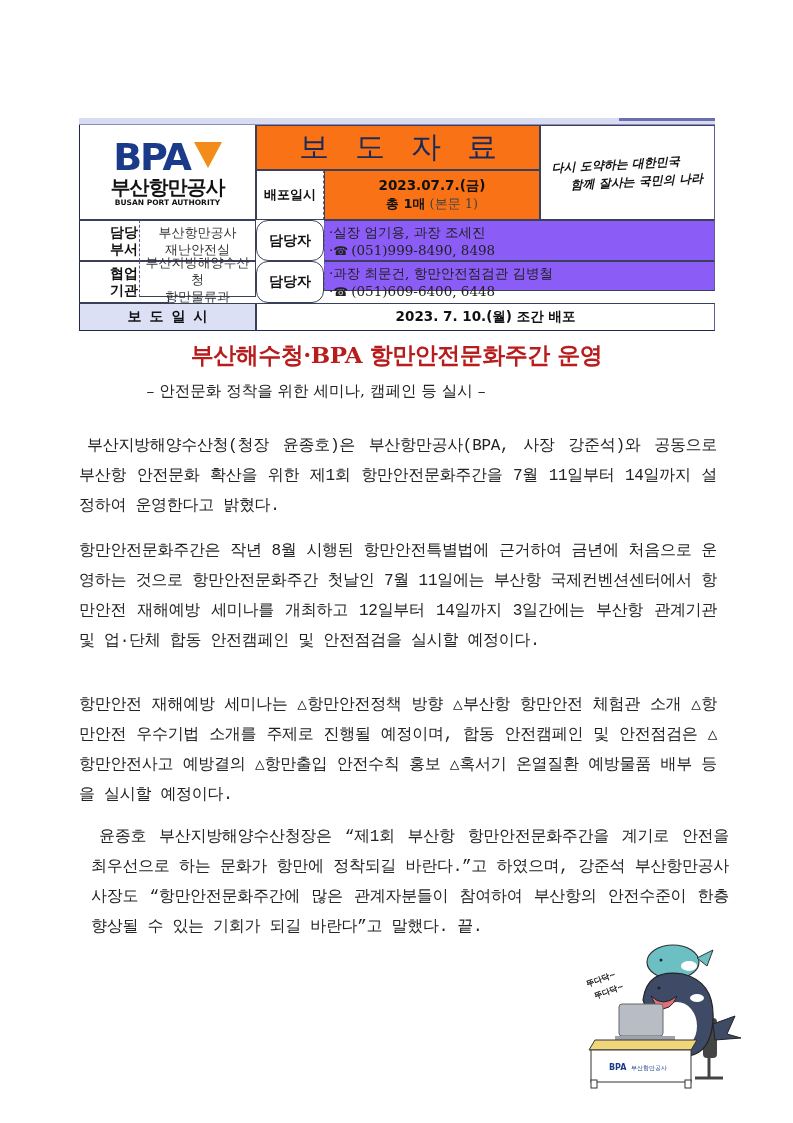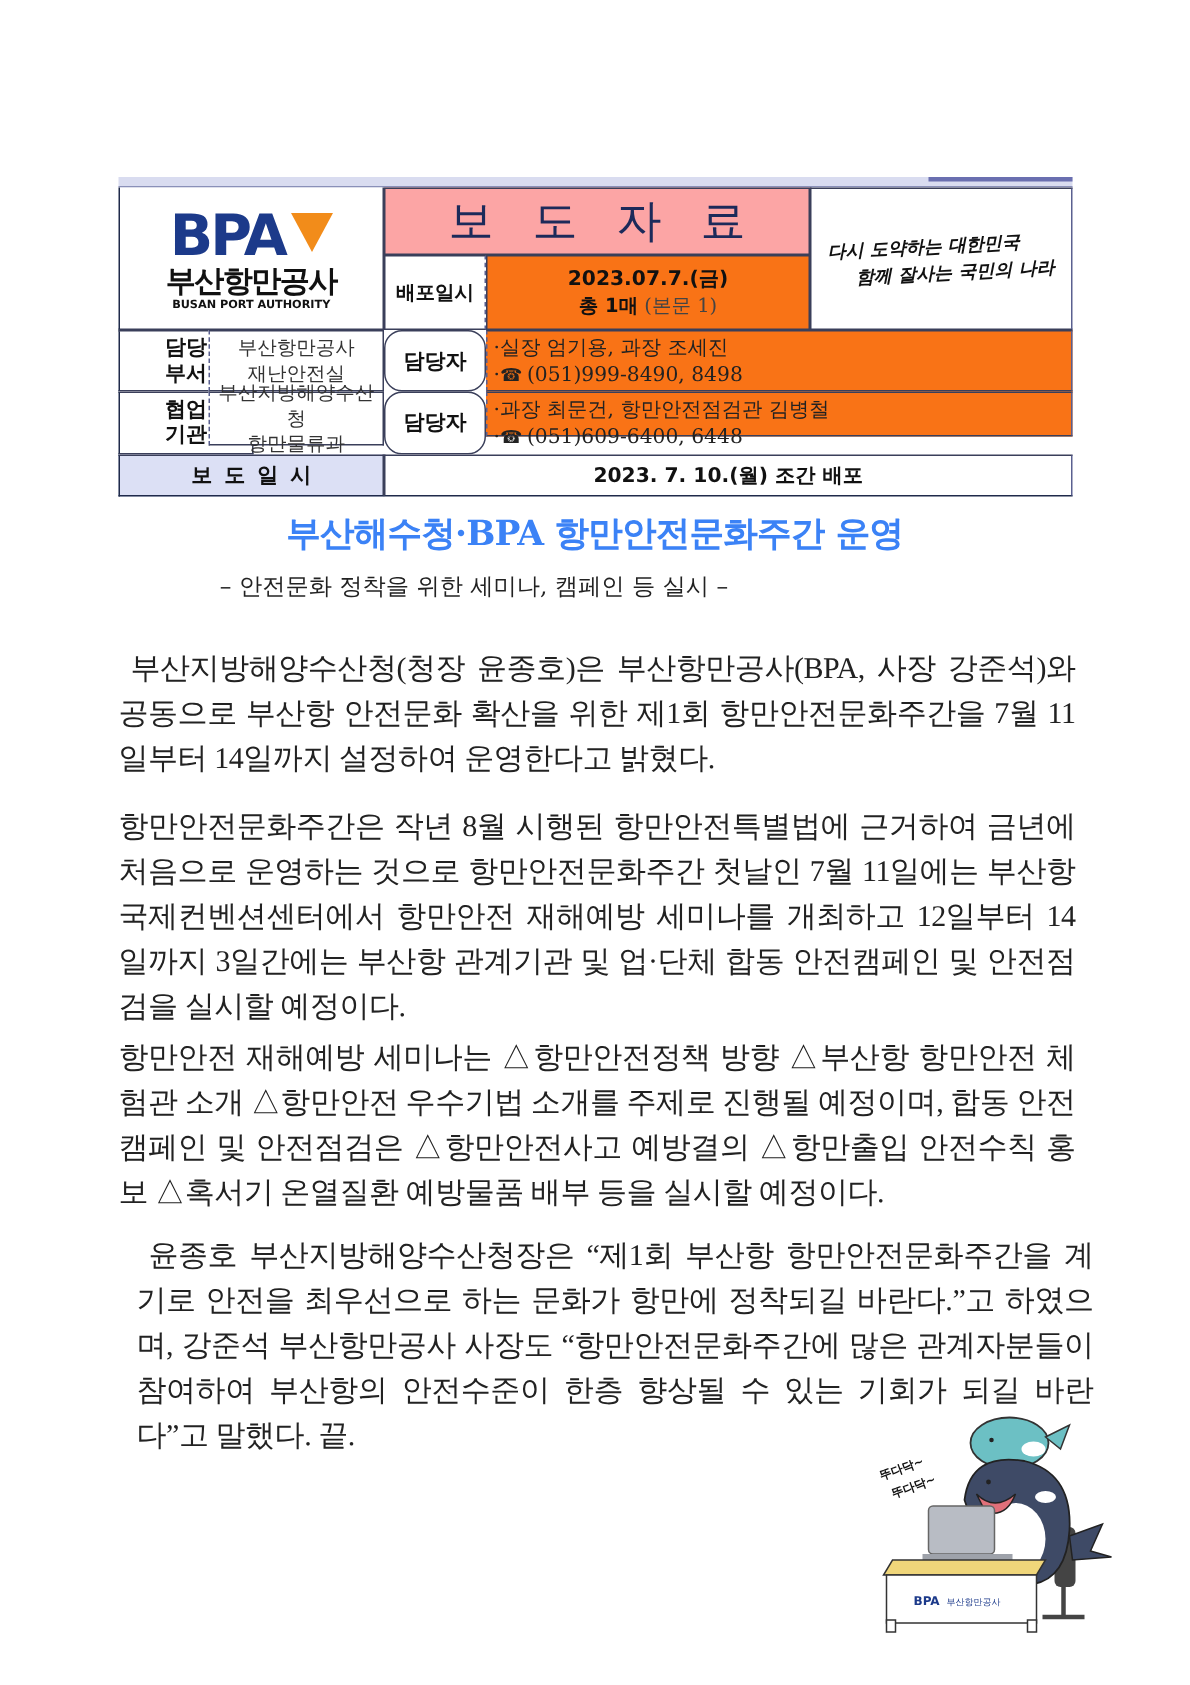--- a/index.html
+++ b/index.html
@@ -13,51 +13,51 @@
 
   .cell { position: absolute; border: 1px solid #3a3f5a; display: flex; align-items: center; justify-content: center; }
 
   .logo-cell { left: 79px; top: 125px; width: 177px; height: 95px; background: #fff; border-left: 1.5px solid #1f2a4a; border-top: none; flex-direction: column; }
   .bpa-wrap { display: flex; align-items: center; gap: 2px; margin-top: 2px; }
   .bpa-text { font-family: "DejaVu Sans", sans-serif; font-weight: bold; font-size: 38px; color: #1c3a8a; letter-spacing: -2px; line-height: 38px; }
   .bpa-tri { width: 0; height: 0; border-left: 14px solid transparent; border-right: 14px solid transparent; border-top: 26px solid #f28c1a; margin-left: 2px; margin-top: -4px; }
   .org-kor { font-family: "DejaVu Sans", sans-serif; font-weight: bold; font-size: 20px; color: #111; letter-spacing: -1px; line-height: 22px; }
   .org-eng { font-family: "DejaVu Sans", sans-serif; font-weight: bold; font-size: 7.5px; color: #111; letter-spacing: 0px; line-height: 10px; }
 
-  .title-cell { left: 256px; top: 125px; width: 284px; height: 45px; background: #fca5a5; }
+  .title-cell { left: 256px; top: 125px; width: 284px; height: 45px; background: #f97316; }
   .title-text { font-family: "DejaVu Serif", serif; font-size: 30px; color: #1c2a5a; letter-spacing: 26px; padding-left: 26px; }
 
   .slogan-cell { left: 540px; top: 125px; width: 175px; height: 95px; background: #fff; border-right: 1.5px solid #5a6090; }
   .slogan { font-family: "DejaVu Sans", sans-serif; font-style: italic; font-weight: bold; font-size: 12px; color: #111; line-height: 18px; transform: rotate(-3deg); }
   .slogan .l2 { display: block; padding-left: 18px; }
 
   .dist-label { left: 256px; top: 170px; width: 68px; height: 50px; background: #fff; border-right: 1px dashed #5a6090; }
   .label-bold { font-family: "DejaVu Sans", sans-serif; font-weight: bold; font-size: 13px; color: #111; }
 
   .dist-value { left: 324px; top: 170px; width: 216px; height: 50px; flex-direction: column; background: #f97316; }
   .dist-date { font-family: "DejaVu Sans", sans-serif; font-weight: bold; font-size: 13.5px; color: #111; }
   .dist-pages { font-size: 13px; color: #111; }
   .dist-pages b { font-family: "DejaVu Sans", sans-serif; font-weight: bold; }
   .dist-pages span.light { color: #444; }
 
   .row-label { background: #fff; font-family: "DejaVu Sans", sans-serif; font-weight: bold; font-size: 14px; line-height: 17px; color: #111; flex-direction: column; border-left: 1.5px solid #1f2a4a; }
   .row-dept { background: #fff; font-size: 13px; line-height: 17px; color: #333; flex-direction: column; text-align: center; border-left: 1px dashed #5a6090; }
   .row-person-label { background: #fff; font-family: "DejaVu Sans", sans-serif; font-weight: bold; font-size: 14px; color: #111; border-radius: 12px; }
-  .row-contact { background: #f97316; justify-content: flex-start; align-items: flex-start; flex-direction: column; padding-left: 4px; padding-top: 2px; font-size: 13.5px; line-height: 18px; color: #222; border-left: 1px dashed #5a6090; border-right: 1.5px solid #5a6090; }
+  .row-contact { background: #8b5cf6; justify-content: flex-start; align-items: flex-start; flex-direction: column; padding-left: 4px; padding-top: 2px; font-size: 13.5px; line-height: 18px; color: #222; border-left: 1px dashed #5a6090; border-right: 1.5px solid #5a6090; }
   .phone { font-size: 12px; margin-right: 3px; }
 
   .release-label { left: 79px; top: 303px; width: 177px; height: 28px; background: #dce0f5; border-left: 1.5px solid #1f2a4a; border-bottom: 1.5px solid #1f2a4a; }
   .release-label span { font-family: "DejaVu Sans", sans-serif; font-weight: bold; font-size: 14px; letter-spacing: 8px; padding-left: 8px; color: #111; }
   .release-value { left: 256px; top: 303px; width: 459px; height: 28px; background: #fff; border-bottom: 1.5px solid #1f2a4a; border-right: 1.5px solid #5a6090; }
   .release-value span { font-family: "DejaVu Sans", sans-serif; font-weight: bold; font-size: 13.5px; color: #111; }
 
-  .headline { position: absolute; left: 0; width: 793px; top: 340px; text-align: center; font-family: "DejaVu Serif", serif; font-weight: bold; font-size: 23px; color: #3b82f6; letter-spacing: -0.5px; }
+  .headline { position: absolute; left: 0; width: 793px; top: 340px; text-align: center; font-family: "DejaVu Serif", serif; font-weight: bold; font-size: 23px; color: #b91c1c; letter-spacing: -0.5px; }
   .subheadline { position: absolute; left: 0; width: 632px; top: 381px; text-align: center; font-family: "DejaVu Serif", serif; font-size: 15.5px; color: #222; }
 
-  .para { position: absolute; left: 79px; width: 638px; font-family: Liberation Serif, serif; font-size: 20px; line-height: 30px; color: #222; text-align: justify; letter-spacing: -0.3px; }
+  .para { position: absolute; left: 79px; width: 638px; font-family: Liberation Mono, monospace; font-size: 16px; line-height: 30px; color: #222; text-align: justify; letter-spacing: -0.3px; }
   .p1 { top: 431px; text-indent: 8px; }
   .p2 { top: 536px; }
   .p3 { top: 690px; }
   .p4 { top: 822px; text-indent: 8px; margin-left: 12px; }
 
   .mascot { position: absolute; left: 585px; top: 940px; width: 160px; height: 150px; }
 </style>
 </head>
 <body>
 

